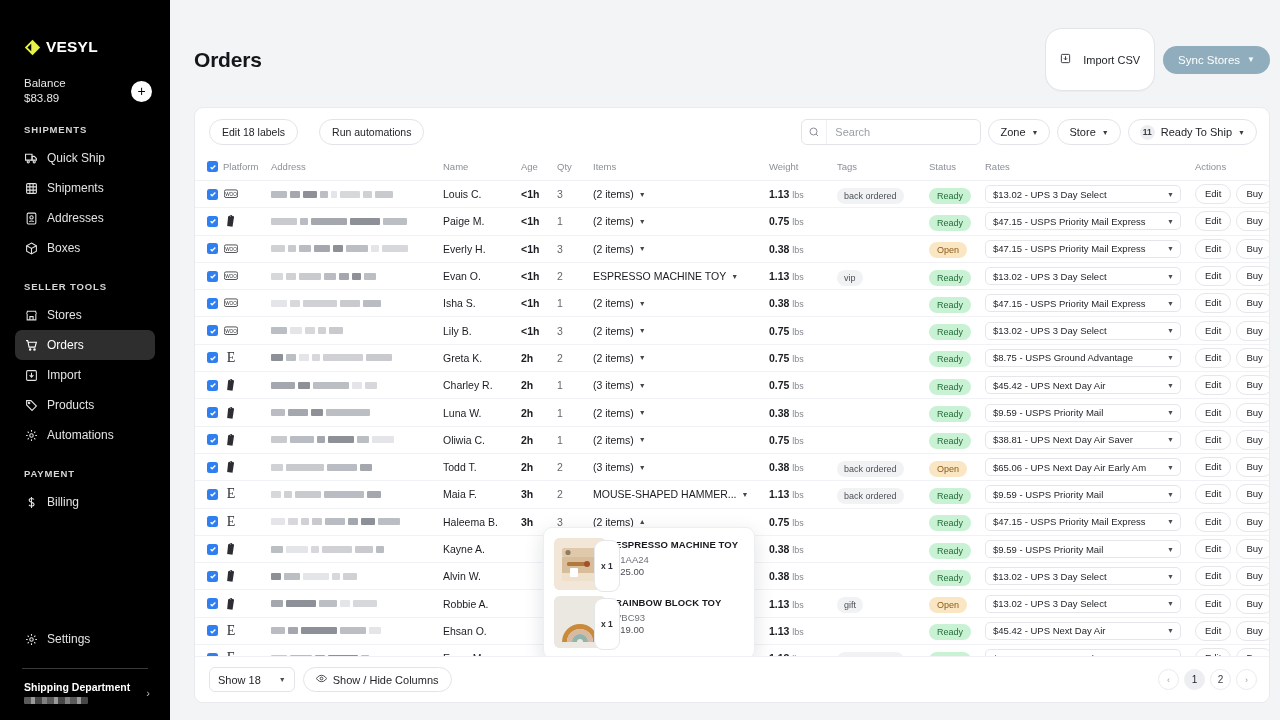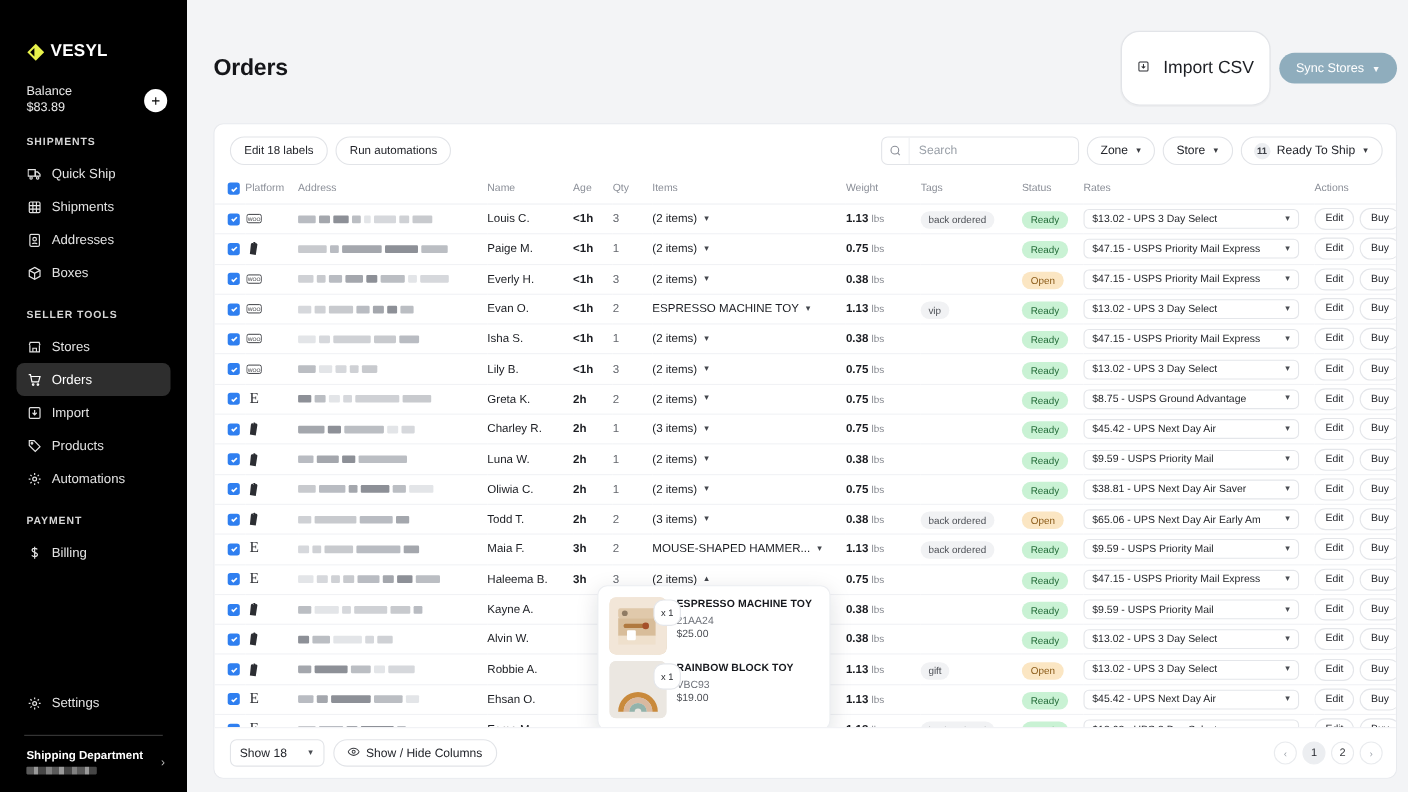--- a/index.html
+++ b/index.html
@@ -61,41 +61,41 @@
   .main { flex: 1 1 auto; height: 720px; background: #f3f4f6; position: relative; display:flex; flex-direction:column; }
   .page-head {
     display:flex; align-items:center; justify-content:space-between;
     padding: 28px 22px 16px 24px;
   }
   .page-title { font-size: 21px; font-weight: 700; color:#15161a; letter-spacing:-.2px; }
   .head-actions { display:flex; align-items:center; gap: 8px; }
   .btn-white {
     display:flex; align-items:center; gap:12px;
     background:#fff; border:1px solid #e2e4e8; border-radius: 17px;
-    padding: 24px 14px; font-size: 16px; color:#1d1f24; cursor:pointer;
+    padding: 24px 14px; font-size: 11px; color:#1d1f24; cursor:pointer;
     box-shadow: 0 1px 1px rgba(16,24,40,.03);
   }
   .btn-sync {
     display:flex; align-items:center; gap:7px;
     background:#8fadbd; border:none; border-radius: 17px;
     padding: 8px 15px; font-size: 11.5px; color:#fff; cursor:pointer; font-weight:500;
   }
   .btn-sync .cd { font-size: 8px; opacity:.95; }
 
   
   .card {
     margin: 0 22px 0 24px; background:#fff; border:1px solid #e8eaee;
     border-radius: 9px; flex: 0 0 auto; display:flex; flex-direction:column;
     height: 596px; overflow: hidden; position: relative;
   }
   .toolbar {
     display:flex; align-items:center; justify-content:space-between;
     padding: 11px 12px 11px 14px;
   }
-  .tb-left { display:flex; gap:7px; }
+  .tb-left { display:flex; gap:21px; }
   .pill {
     border:1px solid #e2e4e8; background:#fff; border-radius: 14px;
     padding: 5px 12px; font-size: 10.5px; color:#23252b; cursor:pointer; line-height:14px;
   }
   .tb-right { display:flex; align-items:center; gap:7px; }
   .search-box {
     display:flex; align-items:center; border:1px solid #e2e4e8; border-radius:6px;
     height: 26px; width: 180px; overflow:hidden; background:#fff;
   }
   .search-ico { width:28px; display:flex; align-items:center; justify-content:center; color:#8b8f98; }
@@ -177,21 +177,21 @@
     position:absolute; left: 348px; top: 371px; width: 212px;
     background:#fff; border:1px solid #eceef1; border-radius: 9px;
     box-shadow: 0 6px 20px rgba(16,24,40,.13); padding: 10px; z-index: 30;
   }
   .pop-row { display:flex; gap:9px; align-items:flex-start; position:relative; }
   .pop-row + .pop-row { margin-top: 6px; }
   .pop-thumb { width: 52px; height: 52px; border-radius:6px; flex:0 0 52px; position:relative; overflow:hidden; }
   .qty-bubble {
     position:absolute; left: 40px; top: 2px; z-index:3;
     background:#fff; border:1px solid #e4e6ea; border-radius:9px;
-    font-size: 8.5px; color:#2b2d32; padding: 6px 6px; line-height:10px; white-space:nowrap;
+    font-size: 8.5px; color:#2b2d32; padding: 20px 6px; line-height:10px; white-space:nowrap;font-weight:bold;
   }
   .pop-info { padding-top: 1px; }
   .pop-title { font-size: 9.5px; font-weight:700; color:#16181d; letter-spacing:.1px; line-height:12px; }
   .pop-sku { font-size: 9.5px; color:#6d7078; margin-top:3px; line-height:11px; }
   .pop-price { font-size: 9.5px; color:#4a4d53; margin-top:1px; line-height:11px; }
 
   
   .card-foot {
     display:flex; align-items:center; justify-content:space-between;
     padding: 10px 12px 10px 14px; border-top:1px solid #f0f1f4; background:#fff;

